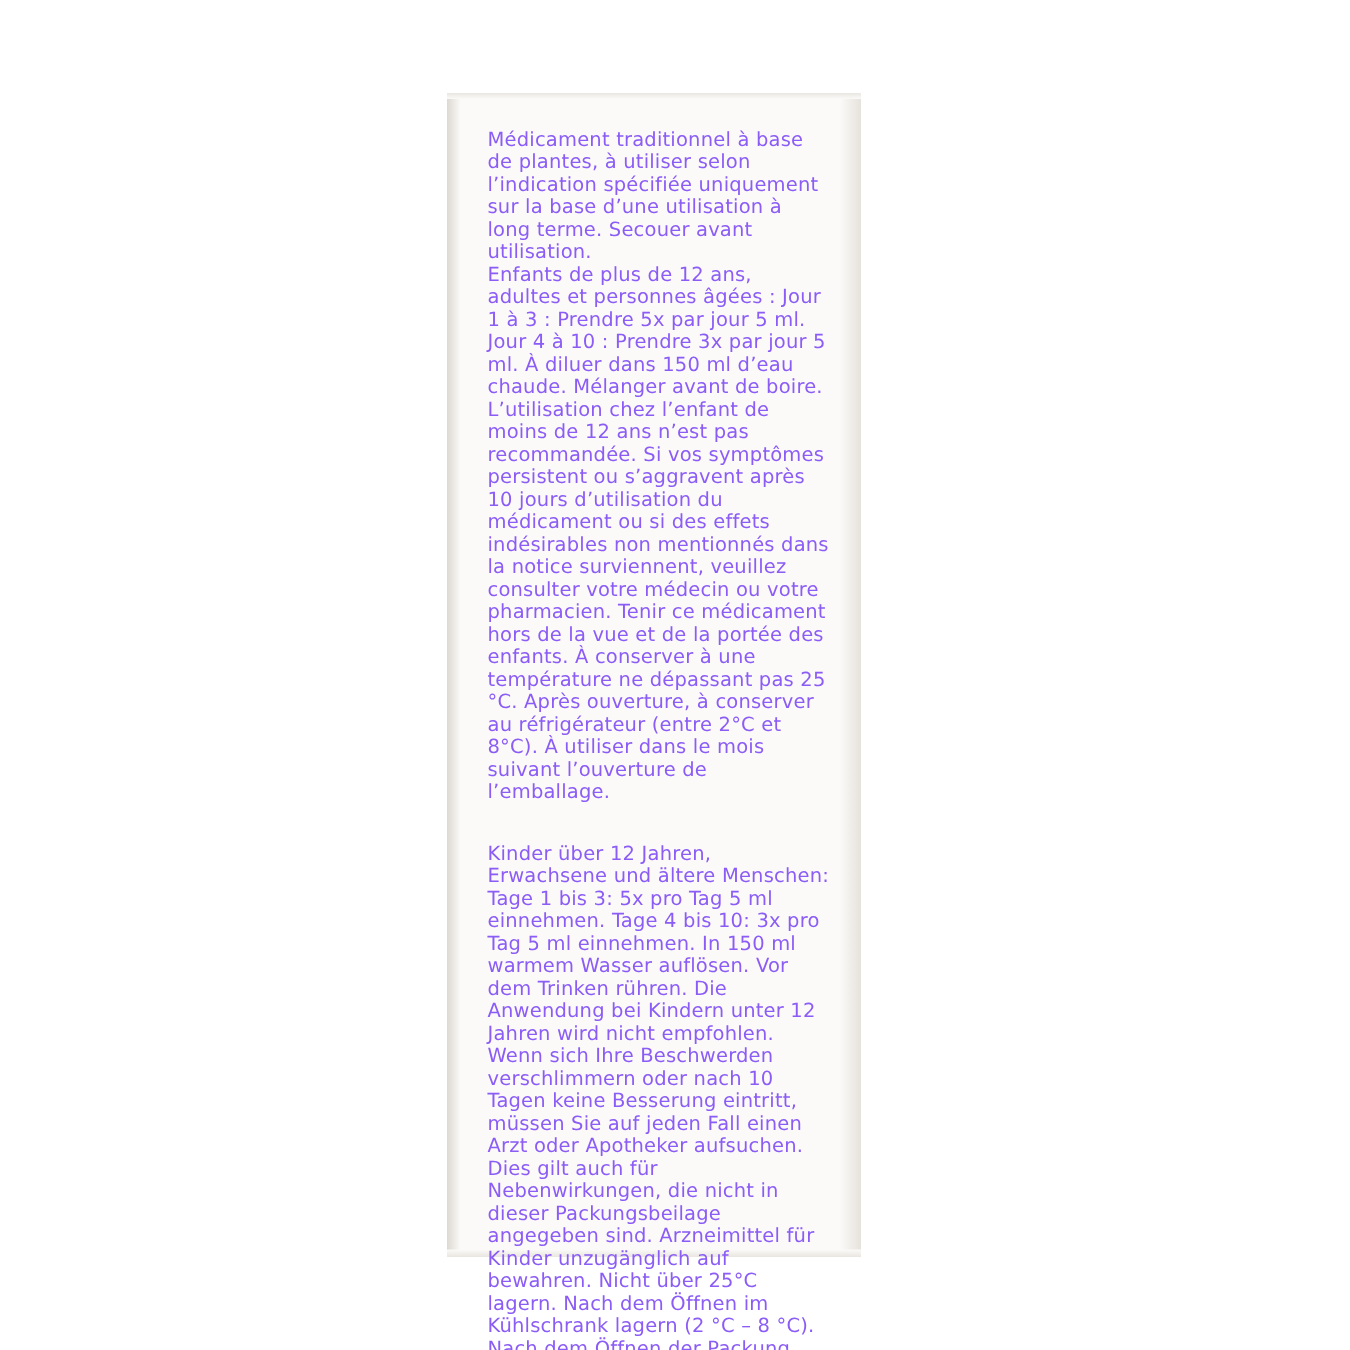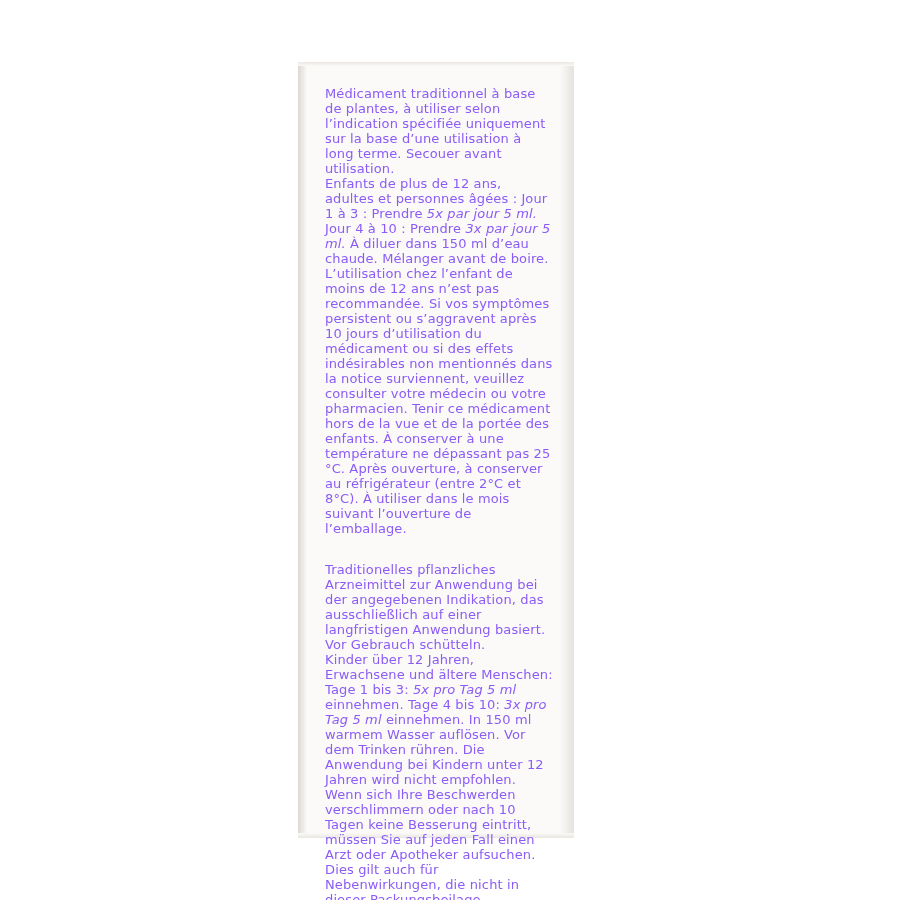--- a/index.html
+++ b/index.html
@@ -77,38 +77,36 @@
   .block.de {
     margin-top: 26px;
   }
   .block p {
     margin: 0;
   }
   b, .bold {
     font-weight: 400;
   }
   i, .ital {
-    font-style: italic;
     text-align: center;
   }
 </style>
 </head>
 <body>
 
 <div id="page">
   <div id="panel">
     <div class="fold-left"></div>
     <div class="fold-right"></div>
     <div class="edge-top"></div>
     <div class="edge-bottom"></div>
 
     <div id="content">
       <div class="block fr">
         <p><span>Médicament traditionnel à base de plantes, à utiliser selon l’indication spécifiée uniquement sur la base d’une utilisation à long terme. Secouer avant utilisation.</span></p>
         <p><span class="bold">Enfants de plus de 12 ans, adultes et personnes âgées :</span><span> Jour 1 à 3 : Prendre </span><span class="ital">5x par jour 5 ml.</span><span> Jour 4 à 10 : Prendre </span><span class="ital">3x par jour 5 ml.</span><span> À diluer dans 150 ml d’eau chaude. Mélanger avant de boire. L’utilisation chez l’enfant de moins de 12 ans n’est pas recommandée. Si vos symptômes persistent ou s’aggravent après 10 jours d’utilisation du médicament ou si des effets indésirables non mentionnés dans la notice surviennent, veuillez consulter votre médecin ou votre pharmacien. Tenir ce médicament hors de la vue et de la portée des enfants. À conserver à une température ne dépassant pas 25 °C. Après ouverture, à conserver au réfrigérateur (entre 2°C et 8°C). À utiliser dans le mois suivant l’ouverture de l’emballage.</span></p>
       </div>
       <div class="block de">
-        <p><span>Traditionelles pflanzliches Arzneimittel zur Anwendung bei der angegebenen Indikation, das ausschließlich auf einer langfristigen Anwendung basiert. Vor Gebrauch schütteln.</span></p>
         <p><span class="bold">Kinder über 12 Jahren, Erwachsene und ältere Menschen:</span><span> Tage 1 bis 3: </span><span class="ital">5x pro Tag 5 ml</span><span> einnehmen. Tage 4 bis 10: </span><span class="ital">3x pro Tag 5 ml</span><span> einnehmen. In 150 ml warmem Wasser auflösen. Vor dem Trinken rühren. Die Anwendung bei Kindern unter 12 Jahren wird nicht empfohlen. Wenn sich Ihre Beschwerden verschlimmern oder nach 10 Tagen keine Besserung eintritt, müssen Sie auf jeden Fall einen Arzt oder Apotheker aufsuchen. Dies gilt auch für Nebenwirkungen, die nicht in dieser Packungsbeilage angegeben sind. Arzneimittel für Kinder unzugänglich auf bewahren. Nicht über 25°C lagern. Nach dem Öffnen im Kühlschrank lagern (2 °C – 8 °C). Nach dem Öffnen der Packung innerhalb eines Monats verwenden.</span></p>
       </div>
     </div>
   </div>
 </div>
 
 </body></html>

